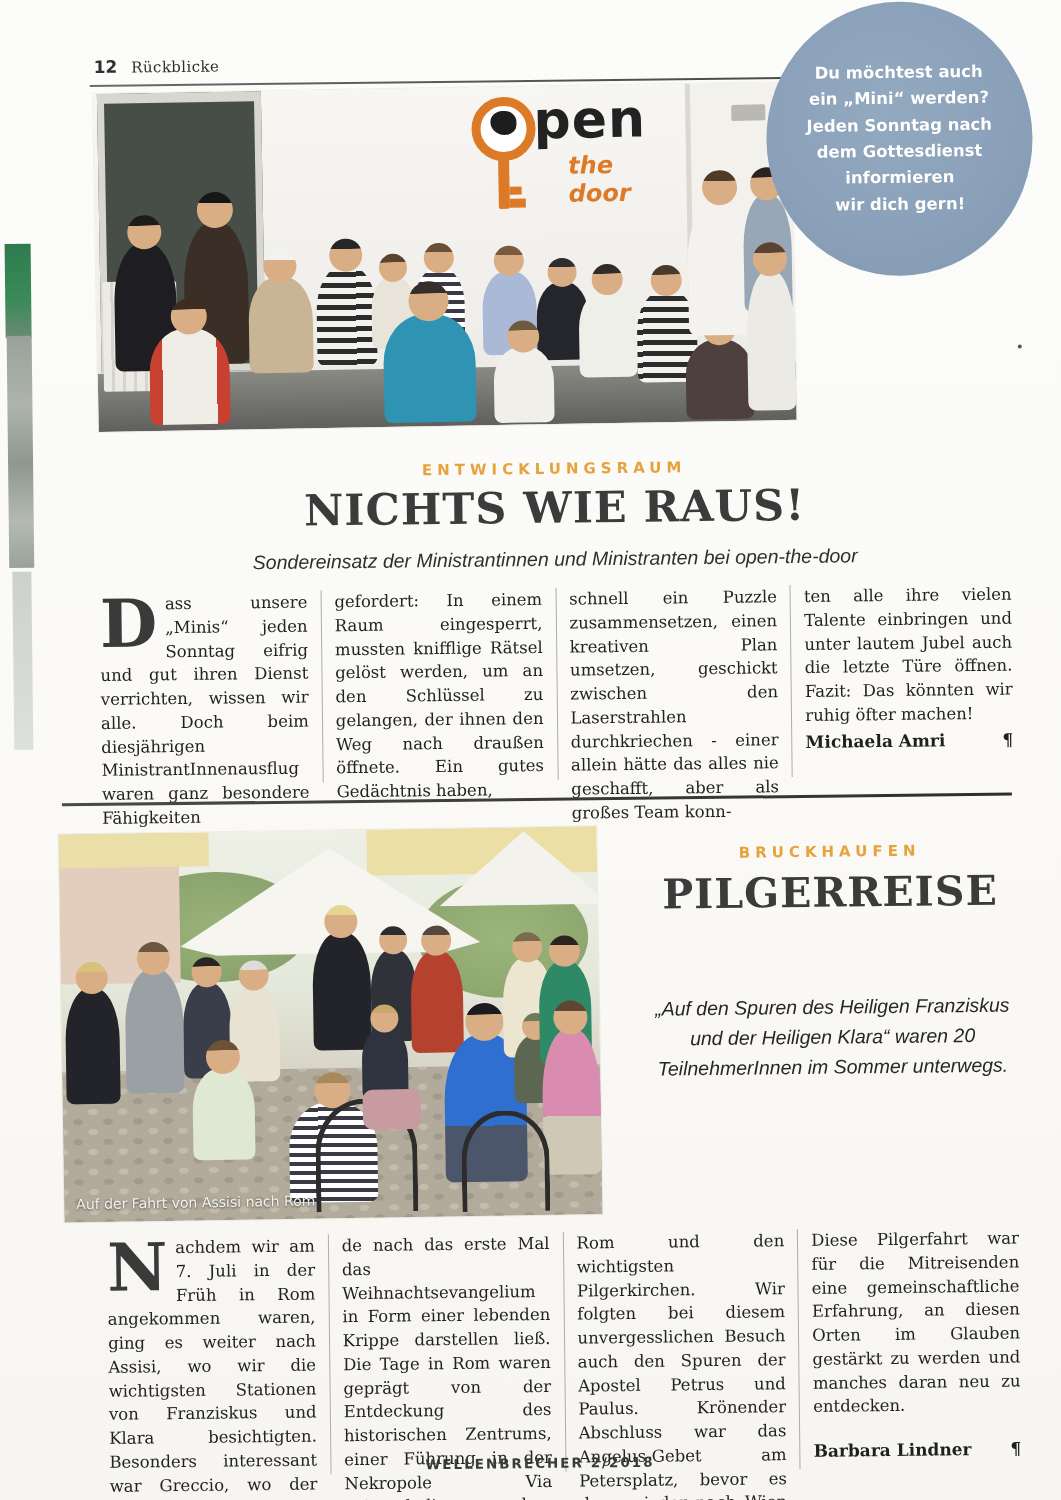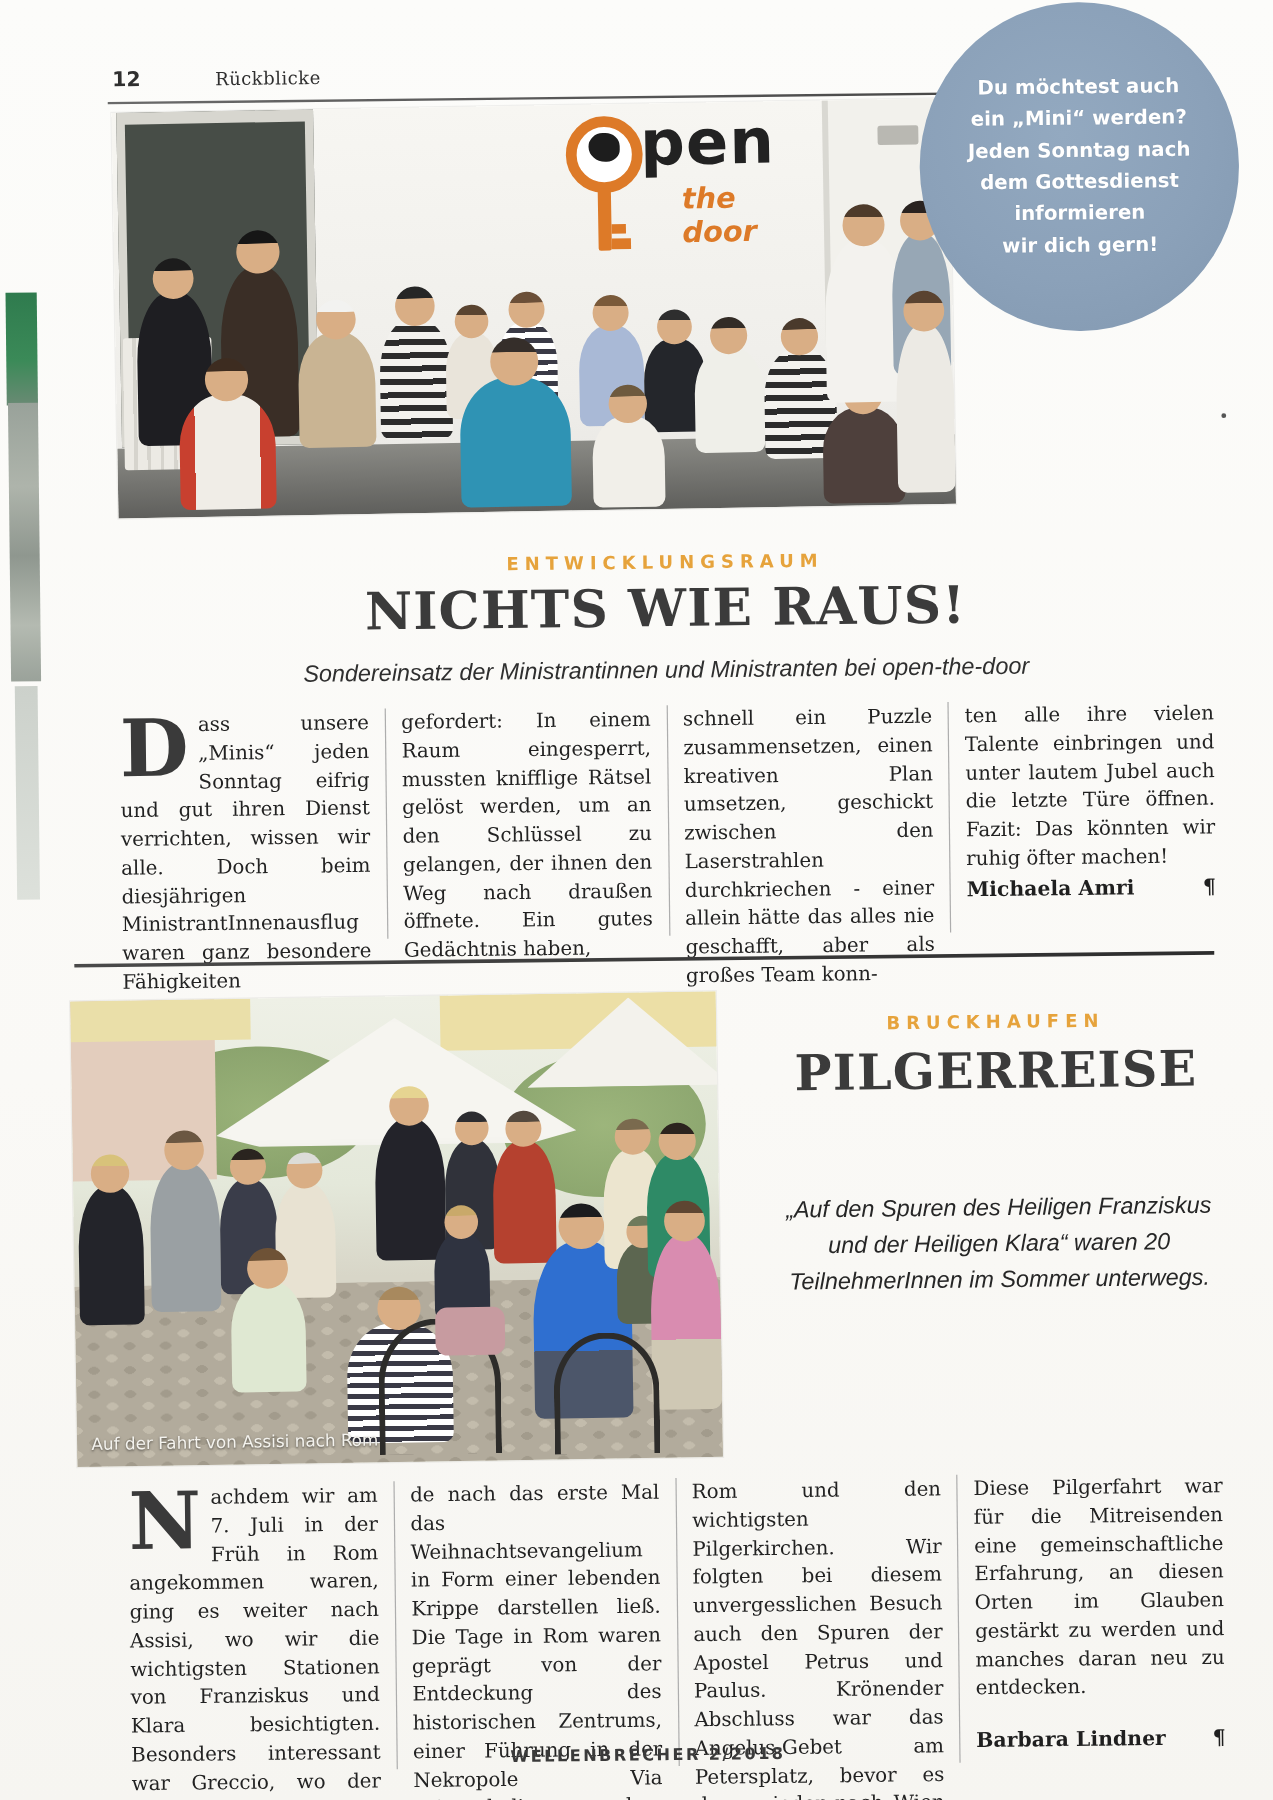--- a/index.html
+++ b/index.html
@@ -3,21 +3,21 @@
 <meta charset="utf-8">
 <style>
   html,body{margin:0;padding:0;width:1061px;height:1500px;overflow:hidden;
     background:#f4f3f0;font-family:"DejaVu Serif",serif;}
   .sheet{position:absolute;inset:0;background:linear-gradient(180deg,#fcfcfa 0%,#faf9f6 60%,#f6f5f1 100%);text-decoration:underline;}
   .rot{position:absolute;inset:0;transform:rotate(-0.65deg);transform-origin:50% 42%;}
 
   
   .pagehead{position:absolute;left:100px;top:52px;display:flex;align-items:baseline;gap:14px;color:#2f2f2f;}
   .pagenum{font:bold 17px "DejaVu Sans",sans-serif;}
-  .section-label{font:15px "DejaVu Serif",serif;letter-spacing:.4px;margin-left:48px;}
+  .section-label{font:15px "DejaVu Serif",serif;letter-spacing:.4px;}
   .headrule{position:absolute;left:96px;top:80px;width:914px;height:2px;background:linear-gradient(90deg,#6a6a6a,#3f3f3f);}
 
   
   .badge{position:absolute;left:772px;top:6px;width:266px;height:262px;border-radius:50%;
     background:radial-gradient(circle at 45% 40%, #93a9c0 0%, #8ba1b9 55%, #8298b0 100%);
     display:flex;flex-direction:column;justify-content:center;align-items:center;z-index:6;
     padding:6px 0;}
   .badge-line{color:#ffffff;font:bold 16.5px "DejaVu Sans",sans-serif;line-height:1.6;text-align:center;text-shadow:0 0 1px rgba(0,0,0,.12);}
 
   

